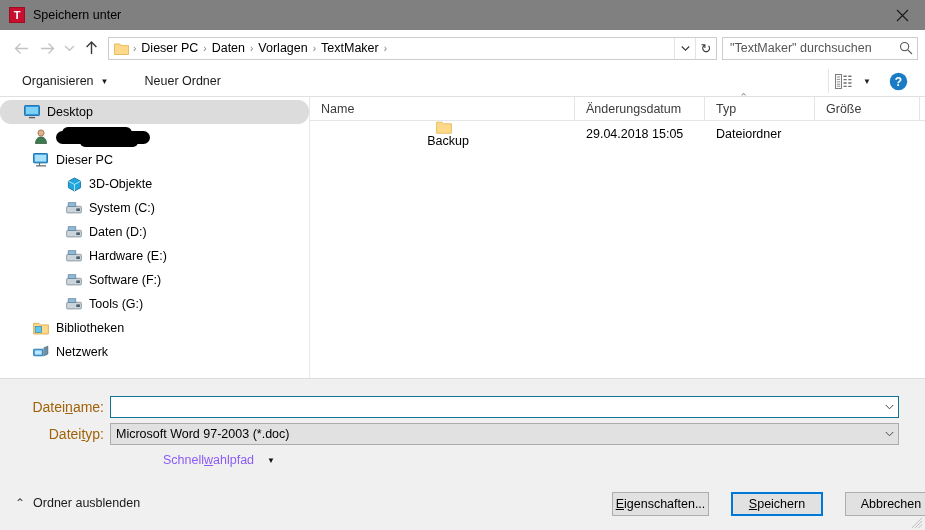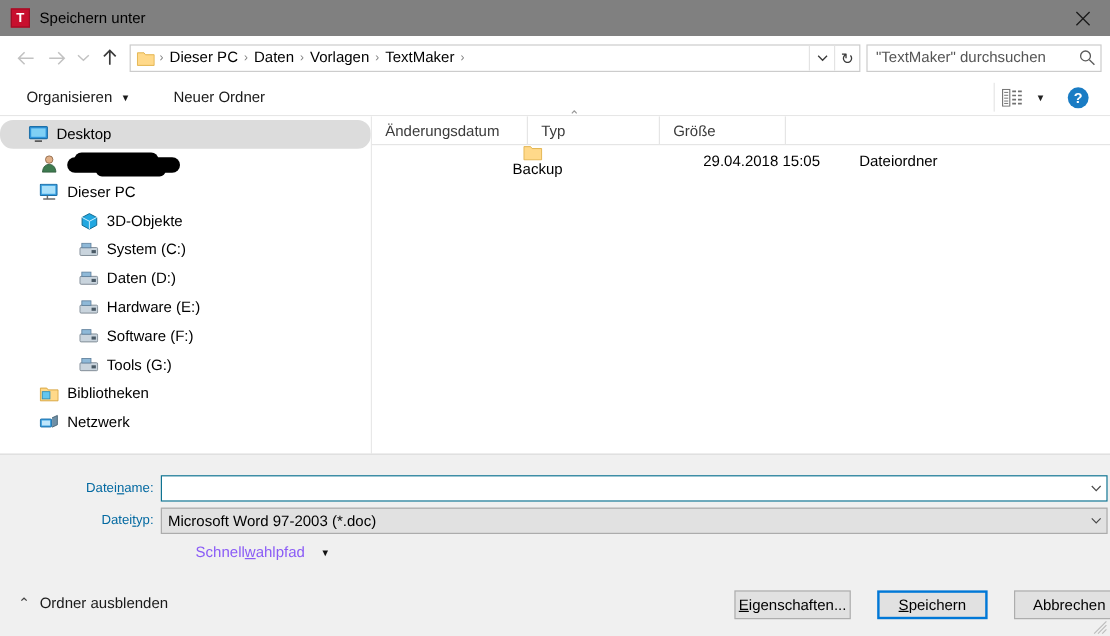--- a/index.html
+++ b/index.html
@@ -314,25 +314,25 @@
   .formrow {
     position: absolute;
     display: flex;
     align-items: center;
     left: 0;
     width: 925px;
   }
   .formrow.filename { top: 17px; }
   .formrow.filetype { top: 44px; }
   .form-label {
-    width: 134px;
+    width: 110px;
     text-align: right;
     padding-right: 6px;
-    font-size: 11px;
-    color: #0369a1;
+    font-size: 14px;
+    color: #a16207;
     box-sizing: border-box;
     white-space: nowrap;
   }
   .name-input {
     width: 789px;
     height: 22px;
     border: 1px solid #0f7391;
     background: #ffffff;
     box-sizing: border-box;
     display: flex;
@@ -642,20 +642,23 @@
             <rect x="1.9" y="5.4" width="6.8" height="4.2" fill="#bfe6fb"></rect>
             <path d="M10.4 3.2 L14.8 1.2 L14.8 9 L10.4 11" fill="#6e8fa6" stroke="#3f5a6d" stroke-width="0.7"></path>
           </svg>
         </span>
         <span>Netzwerk</span>
       </div>
     </div>
 
     <div class="filepane">
       <div class="colheaders">
+        <div class="colhead name">
+          <span>Name</span>
+        </div>
         <div class="colhead date">
           <span>Änderungsdatum</span>
         </div>
         <div class="colhead type">
           <span class="sort-indicator">⌃</span>
           <span>Typ</span>
         </div>
         <div class="colhead size">
           <span>Größe</span>
         </div>

